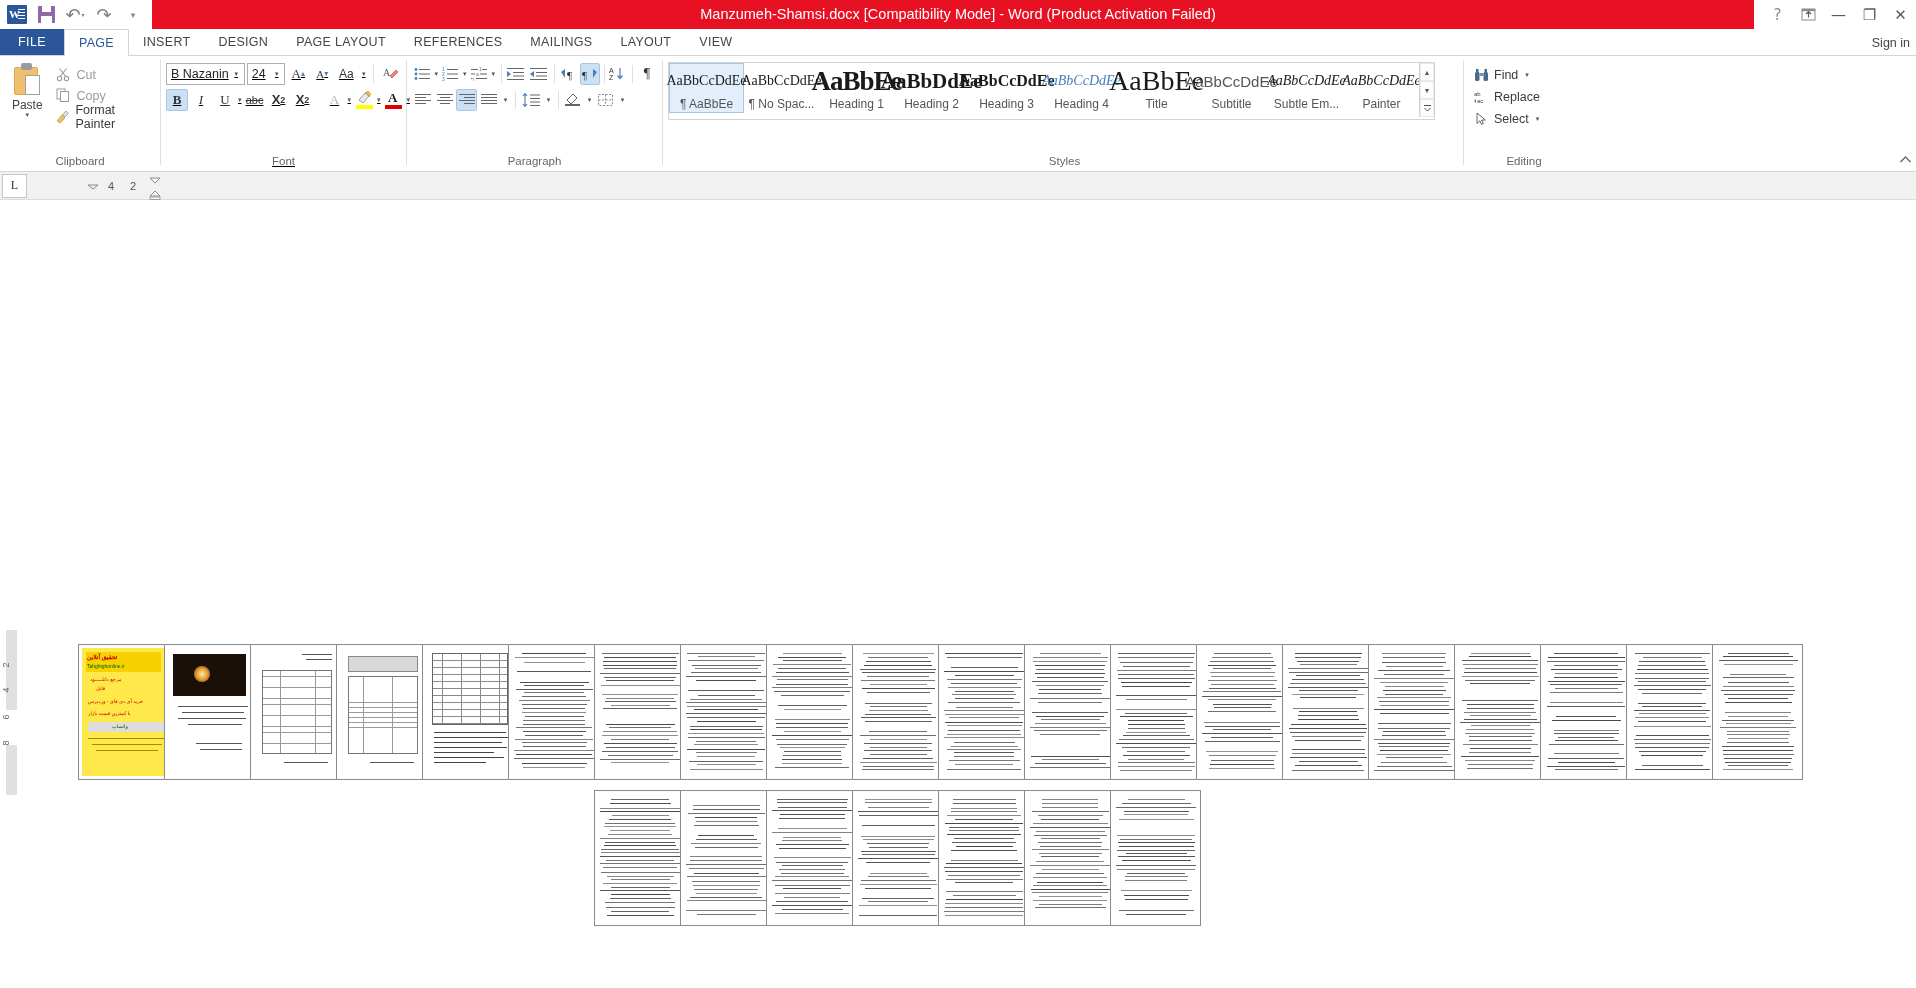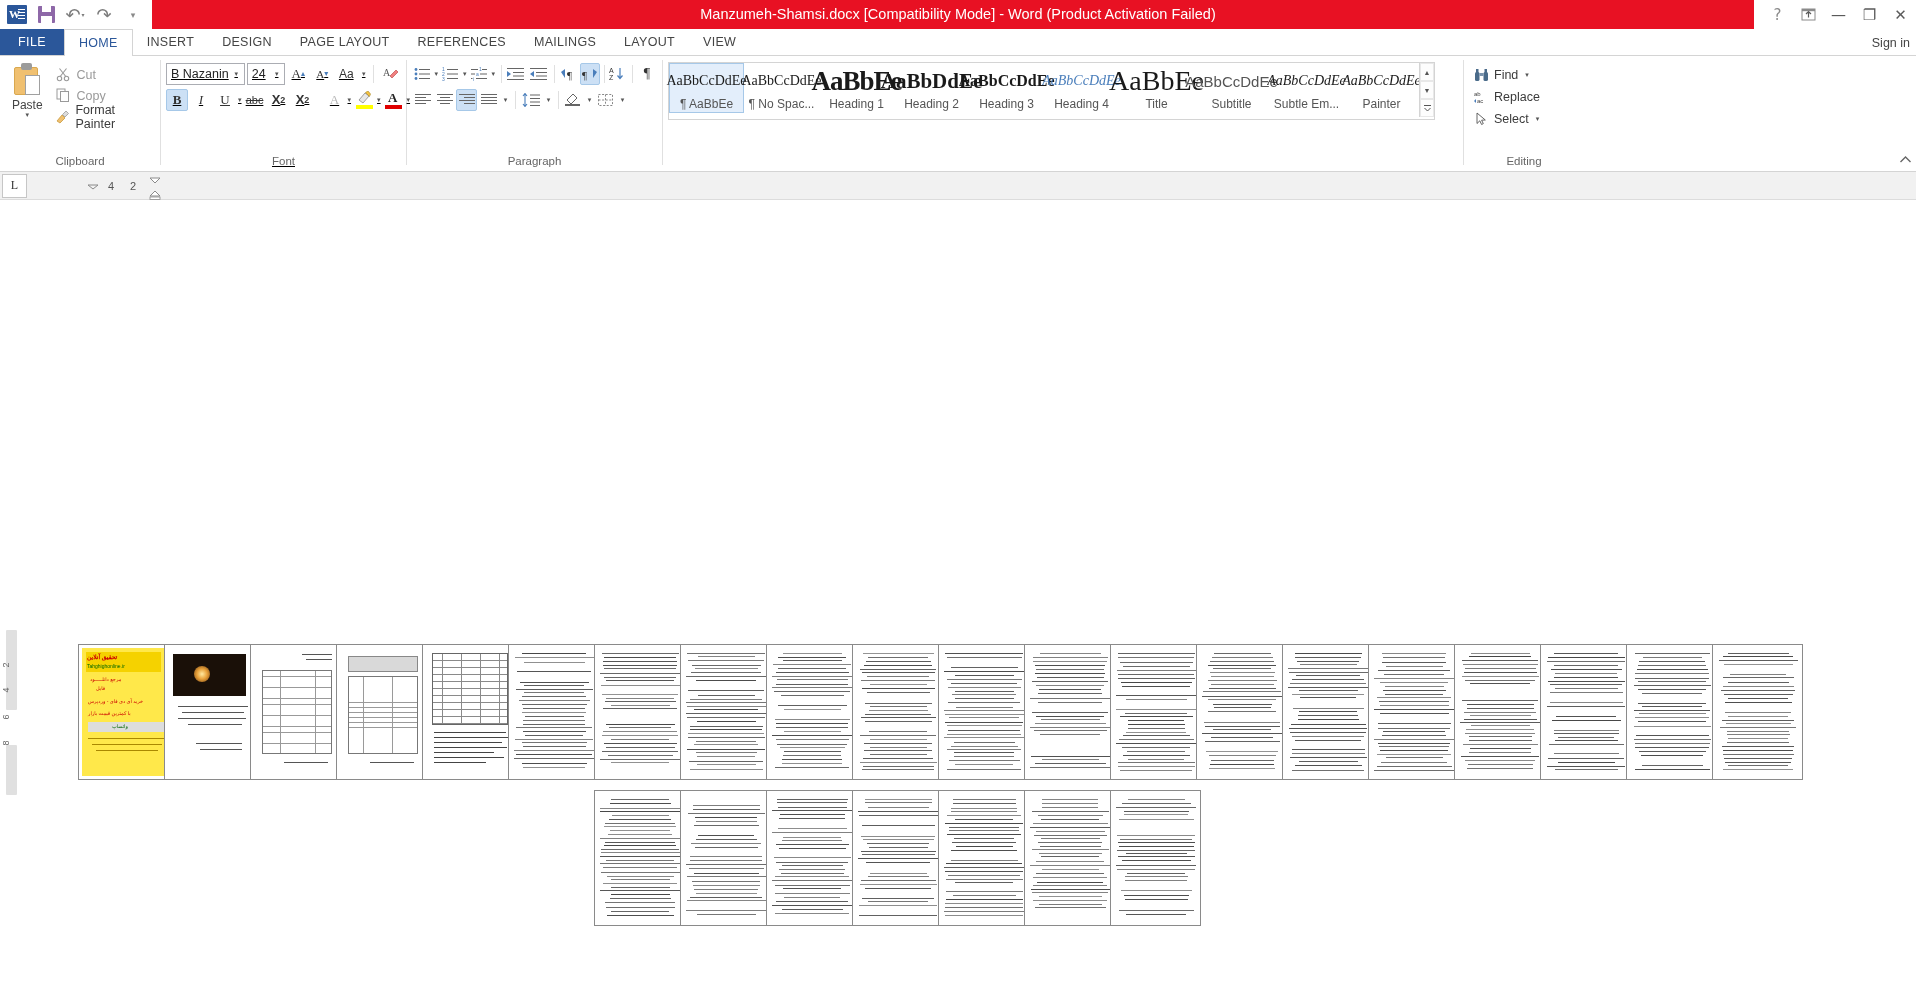--- a/index.html
+++ b/index.html
@@ -371,21 +371,21 @@
         </svg>
     </div>
     <div class="wc-btn">—</div>
     <div class="wc-btn">❐</div>
     <div class="wc-btn">✕</div>
   </div>
 </div>
 
 <div class="tabstrip">
   <div class="tab-file">FILE</div>
-  <div class="tab active">HOME</div>
+  <div class="tab active">PAGE</div>
   <div class="tab">INSERT</div>
   <div class="tab">DESIGN</div>
   <div class="tab">PAGE LAYOUT</div>
   <div class="tab">REFERENCES</div>
   <div class="tab">MAILINGS</div>
   <div class="tab">LAYOUT</div>
   <div class="tab">VIEW</div>
   <div class="signin">Sign in</div>
 </div>
 
@@ -661,20 +661,21 @@
           <div class="ss-btn">▼</div>
           <div class="ss-btn">
             <svg width="9" height="9" viewBox="0 0 9 9">
                 <path d="M1 1.5 H8" stroke="#555" stroke-width="1"></path>
                 <path d="M1.5 4 L4.5 7 L7.5 4" stroke="#555" stroke-width="1" fill="none"></path>
               </svg>
           </div>
         </div>
       </div>
     </div>
+    <div class="group-label">Styles</div>
   </div>
   <div class="group-sep"></div>
 
   <div class="group" style="width:120px;">
     <div class="group-body edit-body">
       <div class="edit-item">
         <span class="ico">
           <svg width="15" height="14" viewBox="0 0 15 14">
               <rect x="1" y="4" width="4.5" height="9" rx="1.6" fill="#4a6b8a"></rect>
               <rect x="9.5" y="4" width="4.5" height="9" rx="1.6" fill="#4a6b8a"></rect>

